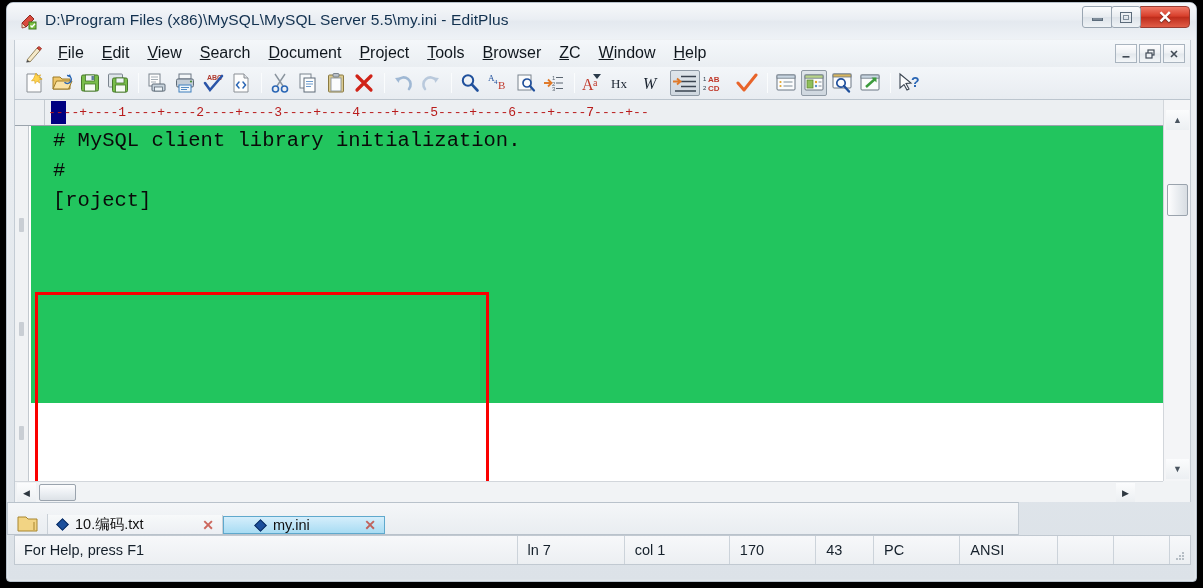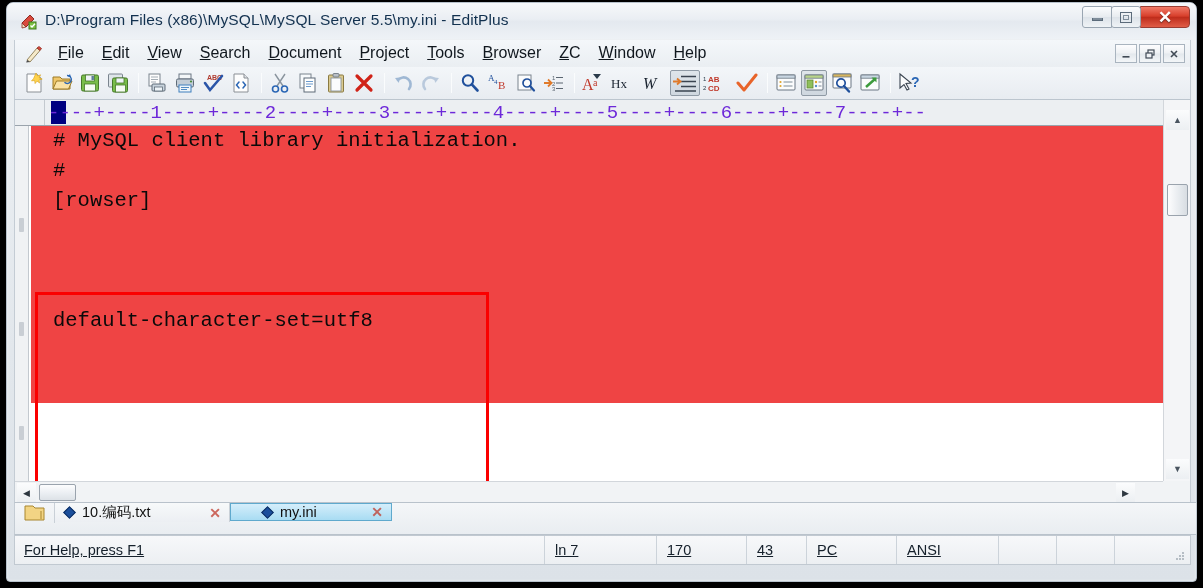--- a/index.html
+++ b/index.html
@@ -151,22 +151,22 @@
   }
   .ruler-gutter {
     position: absolute; left: 0; top: 0;
     width: 30px; height: 25px;
     background: #eceff2;
     border-right: 1px solid #c3c9cf;
   }
   .ruler-text {
     position: absolute; left: 33px; top: 1px;
     font-family: "Liberation Mono", monospace;
-    font-size: 19px;
-    color: #6d28d9;
+    font-size: 13px;
+    color: #b91c1c;
     letter-spacing: 0px;
     line-height: 24px;
   }
   .ruler-cursor {
     position: absolute; left: 36px; top: 1px;
     width: 15px; height: 23px;
     background: #000080;
   }
 
   .text-gutter {
@@ -178,21 +178,21 @@
   .gutter-nub {
     position: absolute; left: 4px;
     width: 5px; height: 14px;
     background: #c9ced4;
     border-radius: 1px;
   }
 
   .textarea {
     position: absolute; left: 16px; top: 26px;
     width: 1133px; height: 277px;
-    background: #ef4444;
+    background: #22c55e;
     overflow: hidden;
   }
   .code-line {
     font-family: "Liberation Mono", monospace;
     font-size: 20.5px;
     color: #0a0a0a;
     line-height: 30px;
     height: 30px;
     white-space: pre;
     padding-left: 22px;
@@ -254,28 +254,28 @@
     border-radius: 2px;
   }
   .corner-box {
     position: absolute; right: 0; bottom: 0;
     width: 27px; height: 21px;
     background: #f1f3f5;
   }
 
   
   .tabbar {
-    position: absolute; left: 7px; top: 499px;
-    width: 1183px; height: 33px;
+    position: absolute; left: 0; top: 499px;
+    width: 1012px; height: 33px;
     background: linear-gradient(to bottom, #f4f6f8, #e9edf1);
     border-left: 1px solid #c4ccd4;
     border-right: 1px solid #c4ccd4;
     border-top: 1px solid #b9c2cb;
     border-bottom: 1px solid #b9c2cb;
-    display: flex; align-items: flex-start;
+    display: flex; align-items: flex-end;
   }
   .tab-folder {
     width: 40px;
     display: flex; align-items: center; justify-content: center;
     border-right: 1px solid #c9d0d7;
   }
   .tab {
     min-width: 120px;
     display: flex; align-items: center;
     padding: 0 8px 0 10px;
@@ -310,21 +310,20 @@
     border: 1px solid #c1c9d1;
     display: flex; align-items: center;
     font-size: 14.5px; color: #15202b;
   }
   .sb-cell {
     height: 100%;
     display: flex; align-items: center;
     padding: 0 10px;
     border-right: 1px solid #ccd3da;
     white-space: nowrap;
-    text-decoration: underline;
   }
   .sb-help { width: 530px; padding-left: 9px; }
   .sb-ln   { width: 112px; }
   .sb-col  { width: 110px; }
   .sb-n1   { width: 90px; }
   .sb-n2   { width: 60px; }
   .sb-pc   { width: 90px; }
   .sb-ansi { width: 102px; }
   .sb-e1   { width: 58px; }
   .sb-e2   { width: 58px; }
@@ -667,25 +666,24 @@
 
       <div class="text-gutter">
         <span class="gutter-nub" style="top:92px"></span>
         <span class="gutter-nub" style="top:196px"></span>
         <span class="gutter-nub" style="top:300px"></span>
       </div>
 
       <div class="textarea">
         <div class="code-line"># MySQL client library initialization.</div>
         <div class="code-line">#</div>
-        <div class="code-line">[rowser]</div>
+        <div class="code-line">[roject]</div>
         <div class="code-line"></div>
         <div class="code-line"></div>
         <div class="code-line"></div>
-        <div class="code-line">default-character-set=utf8</div>
         <div class="code-line"></div>
         <div class="code-line"></div>
 
       </div>
 
       <div class="redbox"></div>
 
       <div class="vscroll">
         <span class="vs-arrow vs-up">▲</span>
         <span class="vs-thumb"></span>
@@ -719,20 +717,21 @@
         <span class="tab-label">my.ini</span>
         <span class="tab-close">✕</span>
       </span>
 
       <span class="tab-spacer"></span>
     </div>
 
     <div class="statusbar">
       <span class="sb-cell sb-help">For Help, press F1</span>
       <span class="sb-cell sb-ln">ln 7</span>
+      <span class="sb-cell sb-col">col 1</span>
       <span class="sb-cell sb-n1">170</span>
       <span class="sb-cell sb-n2">43</span>
       <span class="sb-cell sb-pc">PC</span>
       <span class="sb-cell sb-ansi">ANSI</span>
       <span class="sb-cell sb-e1"></span>
       <span class="sb-cell sb-e2"></span>
       <span class="sb-cell sb-e3"></span>
       <span class="grip">
         <svg width="12" height="12" viewBox="0 0 12 12">
           <circle cx="9" cy="3" r=".9" fill="#9aa4ad"></circle>

